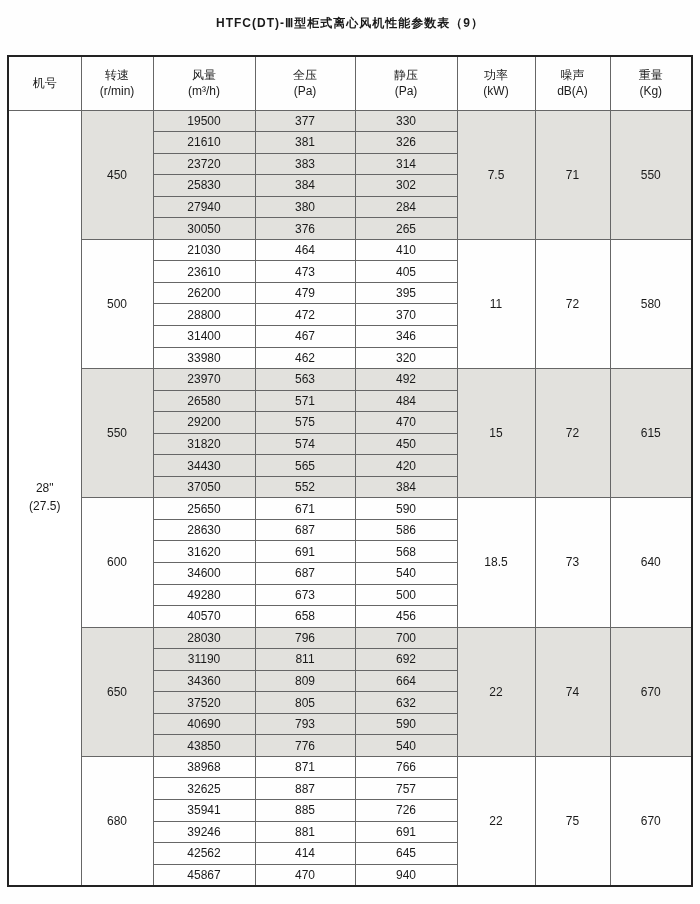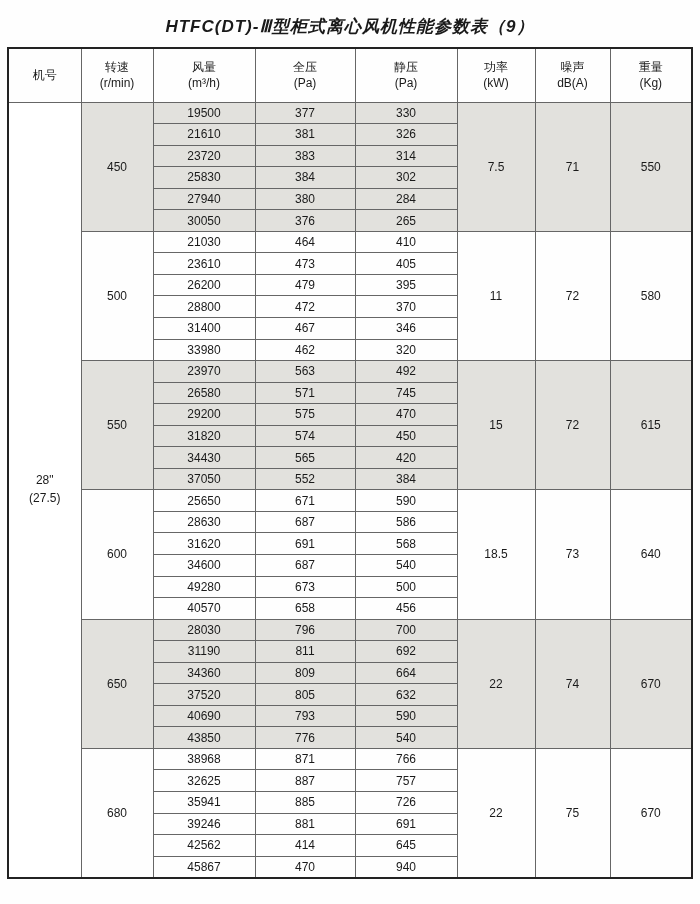--- a/index.html
+++ b/index.html
@@ -8,26 +8,26 @@
     --outer:#222222;
     --text:#1a1a1a;
     --bg:#fefefe;
   }
   html,body{margin:0;padding:0;}
   body{
     width:700px;height:904px;background:var(--bg);
     font-family:"Liberation Sans", sans-serif;color:var(--text);
   }
   .title{
-    text-align:center;font-weight:bold;font-size:17px;
-    margin:0;padding-top:15px;letter-spacing:1px;font-style:italic;
+    text-align:center;font-weight:bold;font-size:12px;
+    margin:0;padding-top:15px;letter-spacing:1px;
   }
   table{
     border-collapse:collapse;table-layout:fixed;
-    margin:9px auto 0 auto;border:2px solid var(--outer);
+    margin:23px auto 0 auto;border:2px solid var(--outer);
   }
   th,td{
     border:1px solid var(--line);
     text-align:center;vertical-align:middle;
     padding:0;font-size:12px;font-weight:normal;
     overflow:hidden;white-space:nowrap;
   }
   thead tr{height:54px;}
   tbody tr{height:21.55px;}
   th .l1,th .l2{display:block;line-height:1.35;}
@@ -164,21 +164,21 @@
         <td class="shaded">23970</td>
         <td class="shaded">563</td>
         <td class="shaded">492</td>
         <td class="shaded" rowspan="6">15</td>
         <td class="shaded" rowspan="6">72</td>
         <td class="shaded" rowspan="6">615</td>
       </tr>
       <tr>
         <td class="shaded">26580</td>
         <td class="shaded">571</td>
-        <td class="shaded">745</td>
+        <td class="shaded">484</td>
       </tr>
       <tr>
         <td class="shaded">29200</td>
         <td class="shaded">575</td>
         <td class="shaded">470</td>
       </tr>
       <tr>
         <td class="shaded">31820</td>
         <td class="shaded">574</td>
         <td class="shaded">450</td>

